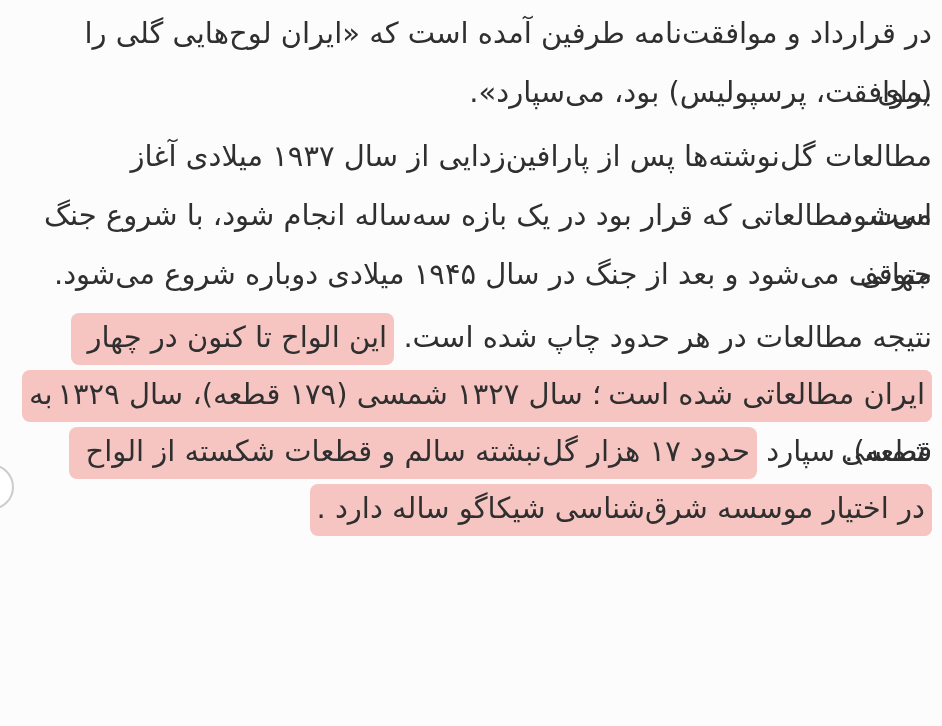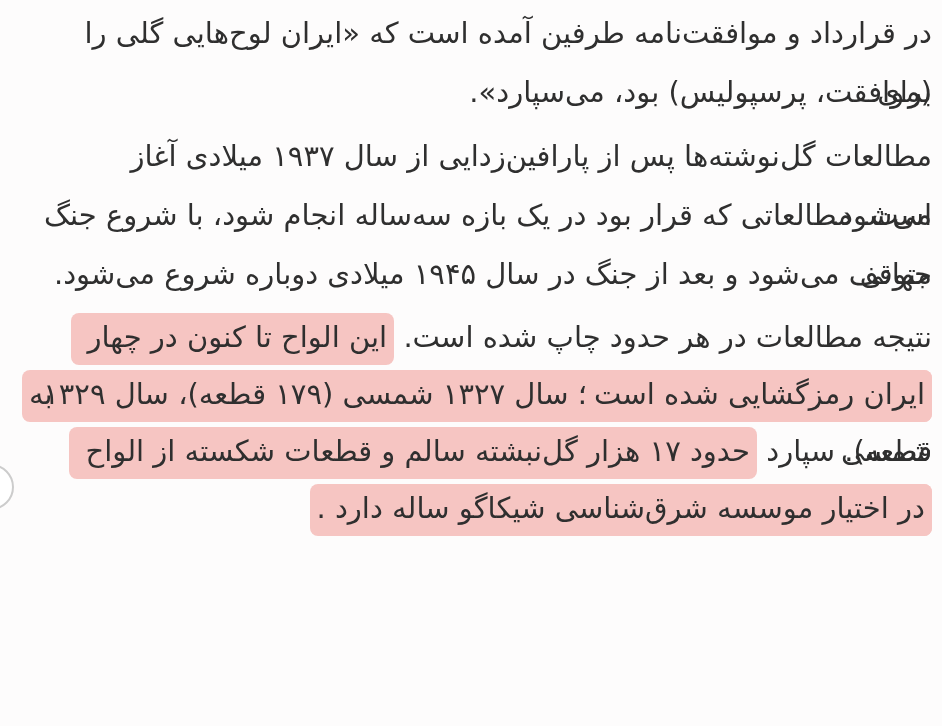--- a/index.html
+++ b/index.html
@@ -71,18 +71,18 @@
         <div class="line just"><span class="plain">در قرارداد و موافقت‌نامه طرفین آمده است که «ایران لوح‌هایی گلی را برای</span></div>
         <div class="line"><span class="plain">(موافقت، پرسپولیس) بود، می‌سپارد».</span></div>
       </div>
       <div class="para">
         <div class="line just"><span class="plain">مطالعات گل‌نوشته‌ها پس از پارافین‌زدایی از سال ۱۹۳۷ میلادی آغاز می‌شود.</span></div>
         <div class="line just"><span class="plain">است. مطالعاتی که قرار بود در یک بازه سه‌ساله انجام شود، با شروع جنگ جهانی</span></div>
         <div class="line"><span class="plain">متوقف می‌شود و بعد از جنگ در سال ۱۹۴۵ میلادی دوباره شروع می‌شود.</span></div>
       </div>
       <div class="para para3">
         <div class="line just"><span class="plain">نتیجه مطالعات در هر حدود چاپ شده است. </span><span class="hl">این الواح تا کنون در چهار مرحله به</span></div>
-        <div class="line just"><span class="hl">ایران رمزگشایی شده است</span><span class="plain">؛ سال ۱۳۲۷ شمسی (۱۷۹ قطعه)، سال ۱۳۲۹ شمسی</span></div>
+        <div class="line just"><span class="hl">ایران مطالعاتی شده است</span><span class="plain">؛ سال ۱۳۲۷ شمسی (۱۷۹ قطعه)، سال ۱۳۲۹ شمسی</span></div>
         <div class="line just"><span class="plain">قطعه). سپارد </span><span class="hl">حدود ۱۷ هزار گل‌نبشته سالم و قطعات شکسته از الواح هخامنشی</span></div>
         <div class="line"><span class="hl">در اختیار موسسه شرق‌شناسی شیکاگو ساله دارد .</span></div>
       </div>
     </div>
 </div>
 
 </body></html>

